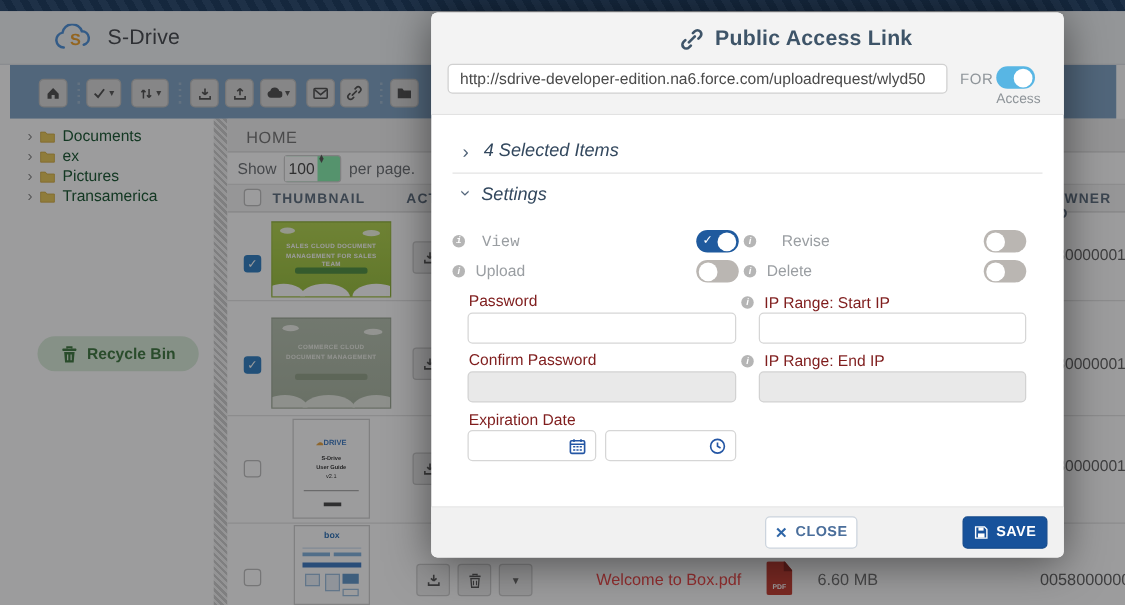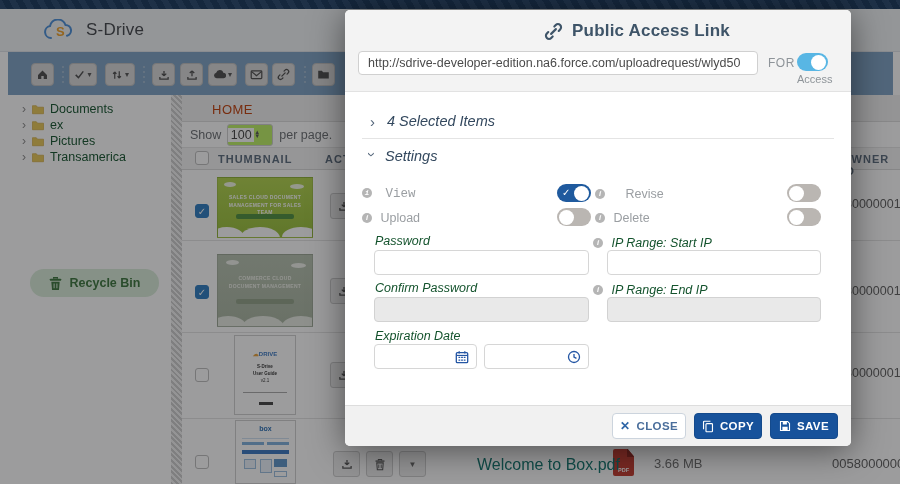--- a/index.html
+++ b/index.html
@@ -35,27 +35,27 @@
     display:flex; align-items:center; justify-content:center; gap:8px; }
   .recycle-label { color:#3c763d; font-size:12.5px; font-weight:bold; }
 
   
   .hatch { position:absolute; left:171px; top:95px; width:11px; height:389px;
     background:repeating-linear-gradient(45deg, #cdcdcd 0 2px, #f2f2f2 2px 4px); }
 
   
   .main { position:absolute; left:182px; top:95px; width:718px; height:389px; background:#ffffff; }
   .home-bar { position:absolute; left:0; top:0; width:718px; height:27px; background:#f1f1f1; border-bottom:1px solid #dcdcdc; }
-  .home-link { position:absolute; left:30px; top:7px; color:#c2410c; font-size:13px; letter-spacing:0.5px; }
+  .home-link { position:absolute; left:15px; top:7px; color:#737373; font-size:13px; letter-spacing:0.5px; }
   .show-row { position:absolute; left:0; top:27px; width:718px; height:26px; border-bottom:1px solid #e6e6e6;
     display:flex; align-items:center; }
   .show-label, .perpage-label { color:#6b6f73; font-size:12.5px; }
   .show-label { margin-left:8px; }
-  .stepper { width:46px; height:22px; background:#bef264; border:1px solid #cfcfcf; border-radius:3px; margin:0 6px;
-    display:flex; align-items:center; }
+  .stepper { width:46px; height:22px; background:#86efac; border:1px solid #cfcfcf; border-radius:3px; margin:0 6px;
+    display:flex; }
   .stepper input { width:26px; border:0; font-size:12.5px; color:#444; text-align:center; font-family:"Liberation Sans",sans-serif; outline:none; }
   .stepper-arrows { display:flex; flex-direction:column; line-height:0.55; font-size:6px; color:#555; cursor:pointer; }
   .thead { position:absolute; left:0; top:53px; width:718px; height:22px; background:#f4f4f4; border-bottom:1px solid #d9d9d9;
     color:#5b6b7c; font-size:11px; font-weight:bold; letter-spacing:1px; }
   .rowline { position:absolute; left:0; width:718px; height:1px; background:#e3e3e3; }
 
   .cb { position:absolute; width:14px; height:14px; border:1px solid #bdbdbd; border-radius:3px; background:#fff; }
   .cb.checked { background:#2d7dc1; border-color:#2d7dc1; color:#fff; font-size:10px; text-align:center; line-height:14px; }
 
   .thumb-poster { position:absolute; left:35px; width:96px; border:1px solid rgba(0,0,0,0.08); overflow:hidden; }
@@ -66,21 +66,21 @@
   .page-thumb { position:absolute; background:#fff; border:1px solid #cfcfcf; overflow:hidden; }
 
   .act-btn { position:absolute; width:27px; height:26px; background:#efefef; border:1px solid #cdcdcd; border-radius:3px;
     display:flex; align-items:center; justify-content:center; color:#555; }
 
   .pdf-icon { position:absolute; left:431px; top:354px; width:21px; height:27px; background:#c4392e; border-radius:2px;
     clip-path:polygon(0 0, 70% 0, 100% 28%, 100% 100%, 0 100%); }
   .pdf-fold { position:absolute; right:0; top:0; width:7px; height:8px; background:#8e241c; }
   .pdf-label { position:absolute; left:0; right:0; bottom:3px; color:#fff; font-size:5.5px; font-weight:bold; text-align:center; }
 
-  .file-link { position:absolute; left:295px; top:361px; color:#0f766e; font-size:16px; cursor:pointer; }
+  .file-link { position:absolute; left:295px; top:361px; color:#ef4444; font-size:13px; cursor:pointer; }
   .file-size { position:absolute; left:472px; top:361px; color:#6e6e6e; font-size:13px; }
   .owner-id { position:absolute; color:#5f5f5f; font-size:12.5px; }
 
   
   .backdrop { position:absolute; inset:0; background:rgba(20,20,22,0.42); }
   .modal { position:absolute; left:345px; top:10px; width:506px; height:436px; background:#ffffff; border-radius:5px;
     box-shadow:0 4px 34px rgba(0,0,0,0.5); }
   .modal-header { position:absolute; left:0; top:0; width:506px; height:82px; background:#f3f3f3;
     border-bottom:1px solid #e2e2e2; border-radius:5px 5px 0 0; }
   .modal-title-row { position:absolute; left:0; top:11px; width:584px; display:flex; align-items:center; justify-content:center; gap:9px; }
@@ -99,21 +99,21 @@
   .switch.off .knob { left:2px; }
   .switch.lite { background:#58b6e4; width:31px; }
 
   .section-chev { color:#53657a; font-size:15px; line-height:1; display:inline-block; }
   .section-label { color:#33485e; font-size:14.5px;font-style:italic; }
   .divider { position:absolute; left:17px; width:472px; height:1px; background:#e4e4e4; }
 
   .info-i { display:inline-block; width:10px; height:10px; border-radius:50%; background:#b5b5b5; color:#fff;
     font-size:7.5px; font-weight:bold; text-align:center; line-height:10px; font-style:italic; vertical-align:middle; }
   .tgl-label { color:#9a9ea2; font-size:12.5px; }
-  .fld-label { color:#14532d; font-size:12.5px;font-style:italic; }
+  .fld-label { color:#7f1d1d; font-size:12.5px; }
   .txt-input { position:absolute; height:25px; background:#fff; border:1px solid #d6d6d6; border-radius:4px;
     font-family:"Liberation Sans",sans-serif; font-size:12.5px; color:#444; padding:0 8px; outline:none; }
   .txt-input.disabled { background:#e9e9e9; border-color:#d2d2d2; }
   .icon-in-input { position:absolute; color:#2456a4; }
 
   .modal-footer { position:absolute; left:0; bottom:0; width:506px; height:41px; background:#f1f1f1;
     border-top:1px solid #ddd; border-radius:0 0 5px 5px; }
   .btn { position:absolute; top:7px; height:26px; border-radius:4px; display:flex; align-items:center; justify-content:center;
     gap:6px; font-size:11.5px; font-weight:bold; letter-spacing:0.4px; cursor:pointer; }
   .btn-close { left:267px; width:74px; background:#fff; border:1px solid #ccd4dd; color:#4a6e9b; }
@@ -345,21 +345,21 @@
       </svg>
     </div>
     <div class="act-btn" style="left:217px; top:356px; font-size:8px; color:#666;">
       <span>▼</span>
     </div>
     <div class="pdf-icon">
       <div class="pdf-fold"></div>
       <div class="pdf-label">PDF</div>
     </div>
     <span class="file-link">Welcome to Box.pdf</span>
-    <span class="file-size">3.66 MB</span>
+    <span class="file-size">6.60 MB</span>
     <span class="owner-id" style="left:650px; top:361px; font-size:13px;">00580000001</span>
   </div>
 
   <div class="backdrop"></div>
 
   <div class="modal">
     <div class="modal-header">
       <div class="modal-title-row">
         <svg width="19" height="19" viewBox="0 0 16 16">
           <path d="M6 10 L10 6" fill="none" stroke="#3e5468" stroke-width="1.8" stroke-linecap="round"></path>
@@ -450,27 +450,20 @@
         <circle cx="8" cy="8" r="6.3" fill="none" stroke="#2456a4" stroke-width="1.5"></circle>
         <path d="M8 4.5 V8 L10.8 9.6" fill="none" stroke="#2456a4" stroke-width="1.5"></path>
       </svg>
     </span>
 
     <div class="modal-footer">
       <div class="btn btn-close">
         <span class="x">✕</span>
         <span>CLOSE</span>
       </div>
-      <div class="btn btn-blue btn-copy">
-        <svg width="12" height="13" viewBox="0 0 14 16">
-          <rect x="4.5" y="4.5" width="8" height="10" rx="1" fill="none" stroke="#fff" stroke-width="1.4"></rect>
-          <path d="M10 1.5 H2.5 A1 1 0 0 0 1.5 2.5 V11.5" fill="none" stroke="#fff" stroke-width="1.4"></path>
-        </svg>
-        <span>COPY</span>
-      </div>
       <div class="btn btn-blue btn-save">
         <svg width="12" height="12" viewBox="0 0 16 16">
           <path d="M2 2 H11.5 L14 4.5 V14 H2 Z" fill="none" stroke="#fff" stroke-width="1.5"></path>
           <rect x="5" y="2.5" width="5.5" height="3.5" fill="#fff"></rect>
           <rect x="4.5" y="9" width="7" height="4.5" fill="#fff"></rect>
         </svg>
         <span>SAVE</span>
       </div>
     </div>
   </div>

